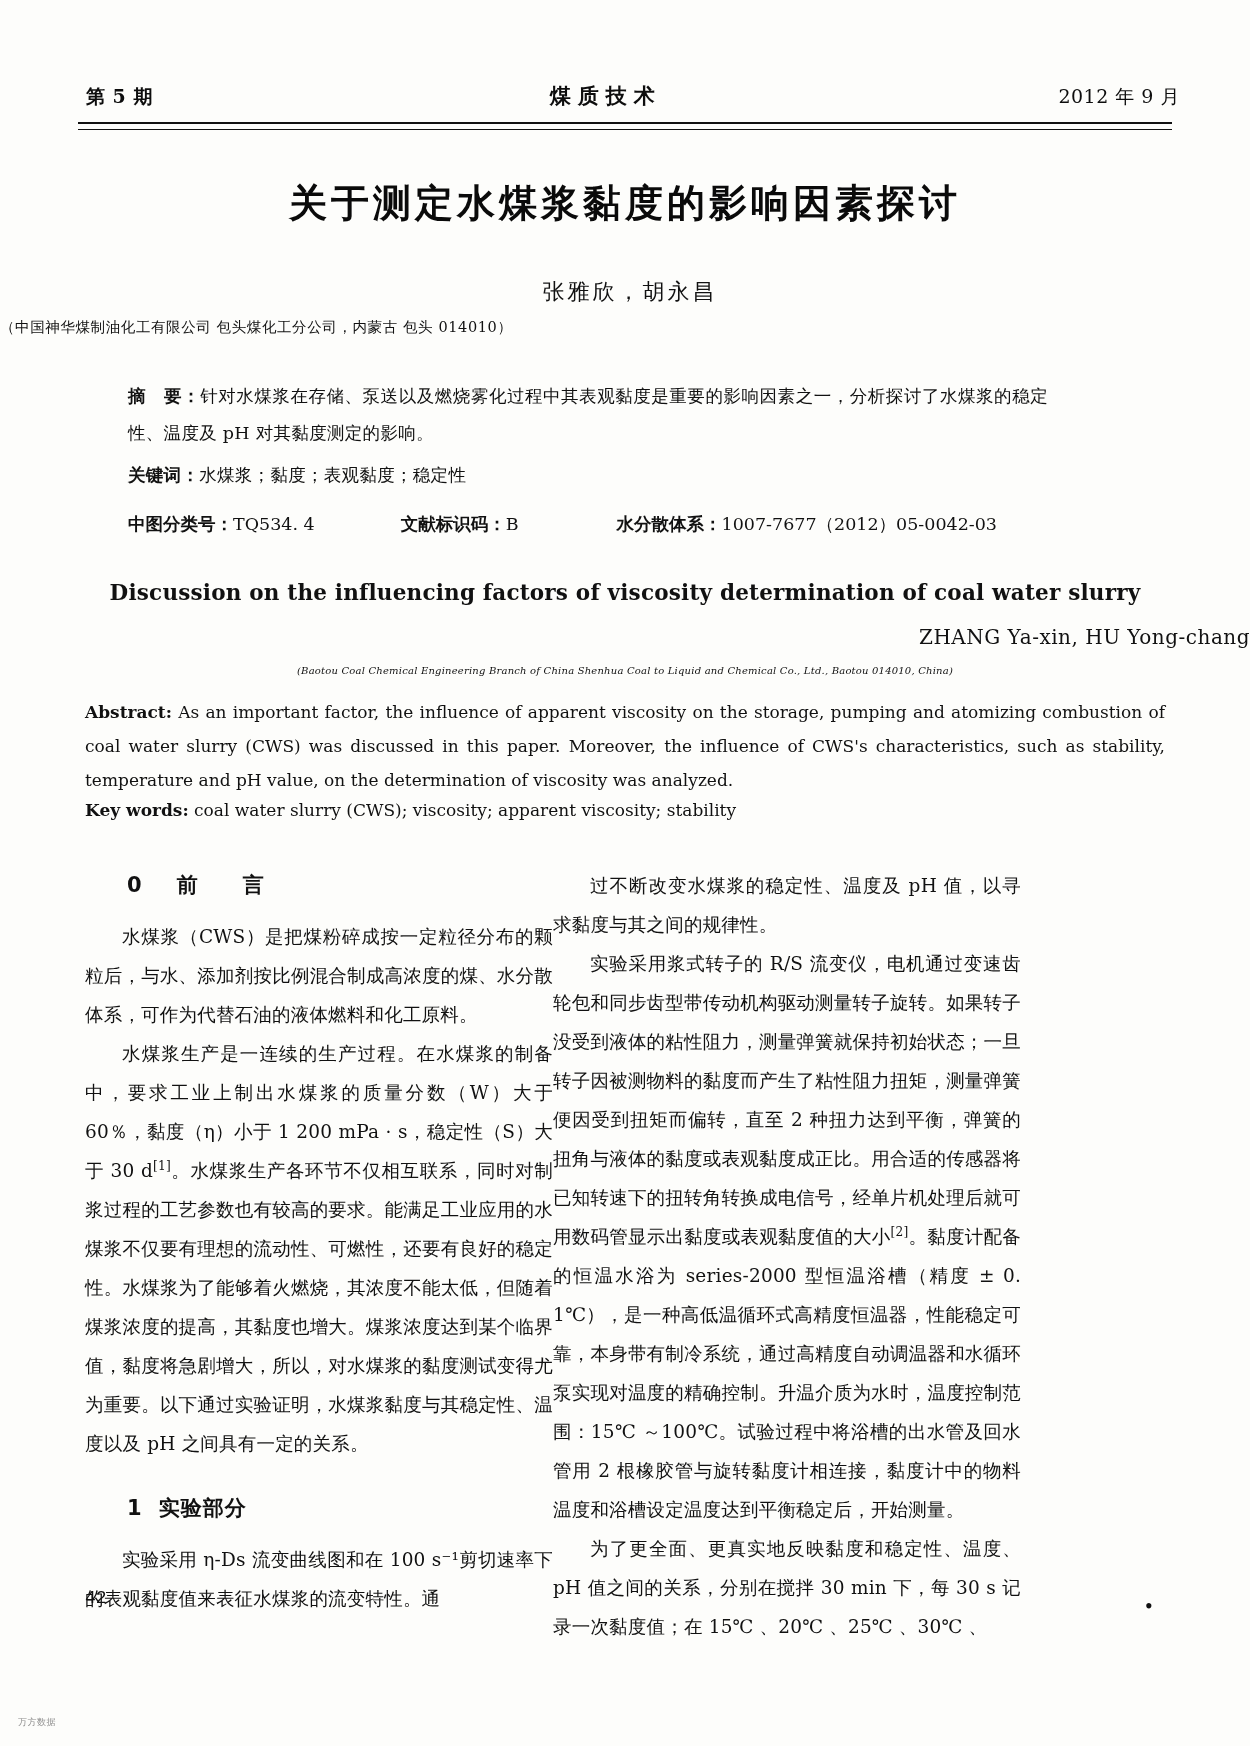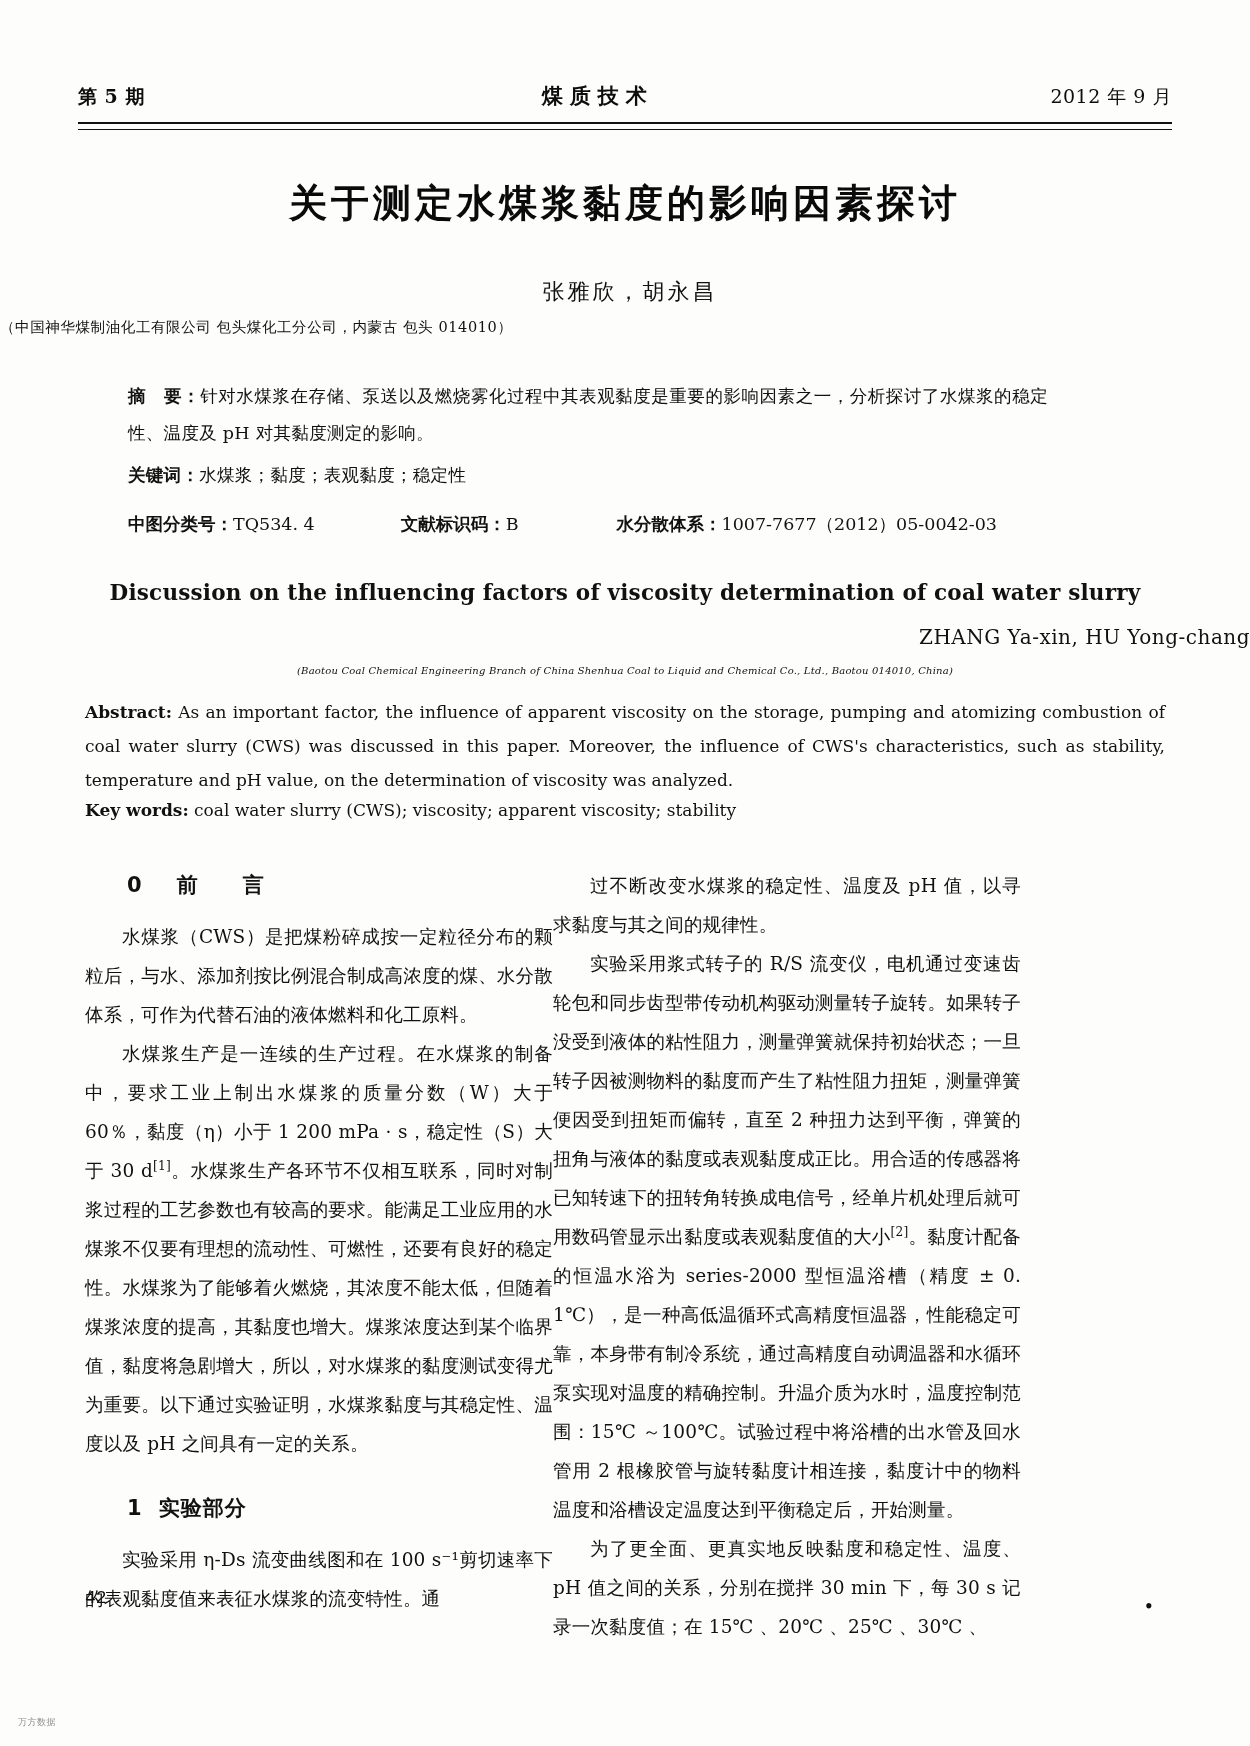--- a/index.html
+++ b/index.html
@@ -21,21 +21,21 @@
     width: 1250px;
     height: 1746px;
     background: #fdfdfb;
     box-sizing: border-box;
     padding: 0;
   }
 
   
   .runhead {
     position: absolute;
-    left: 78px;
+    left: 86px;
     top: 82px;
     width: 1094px;
     display: flex;
     align-items: baseline;
     justify-content: space-between;
     font-family: "DejaVu Serif", serif;
     font-size: 19px;
     letter-spacing: 0.5px;
     color: #0d0d0d;
   }

